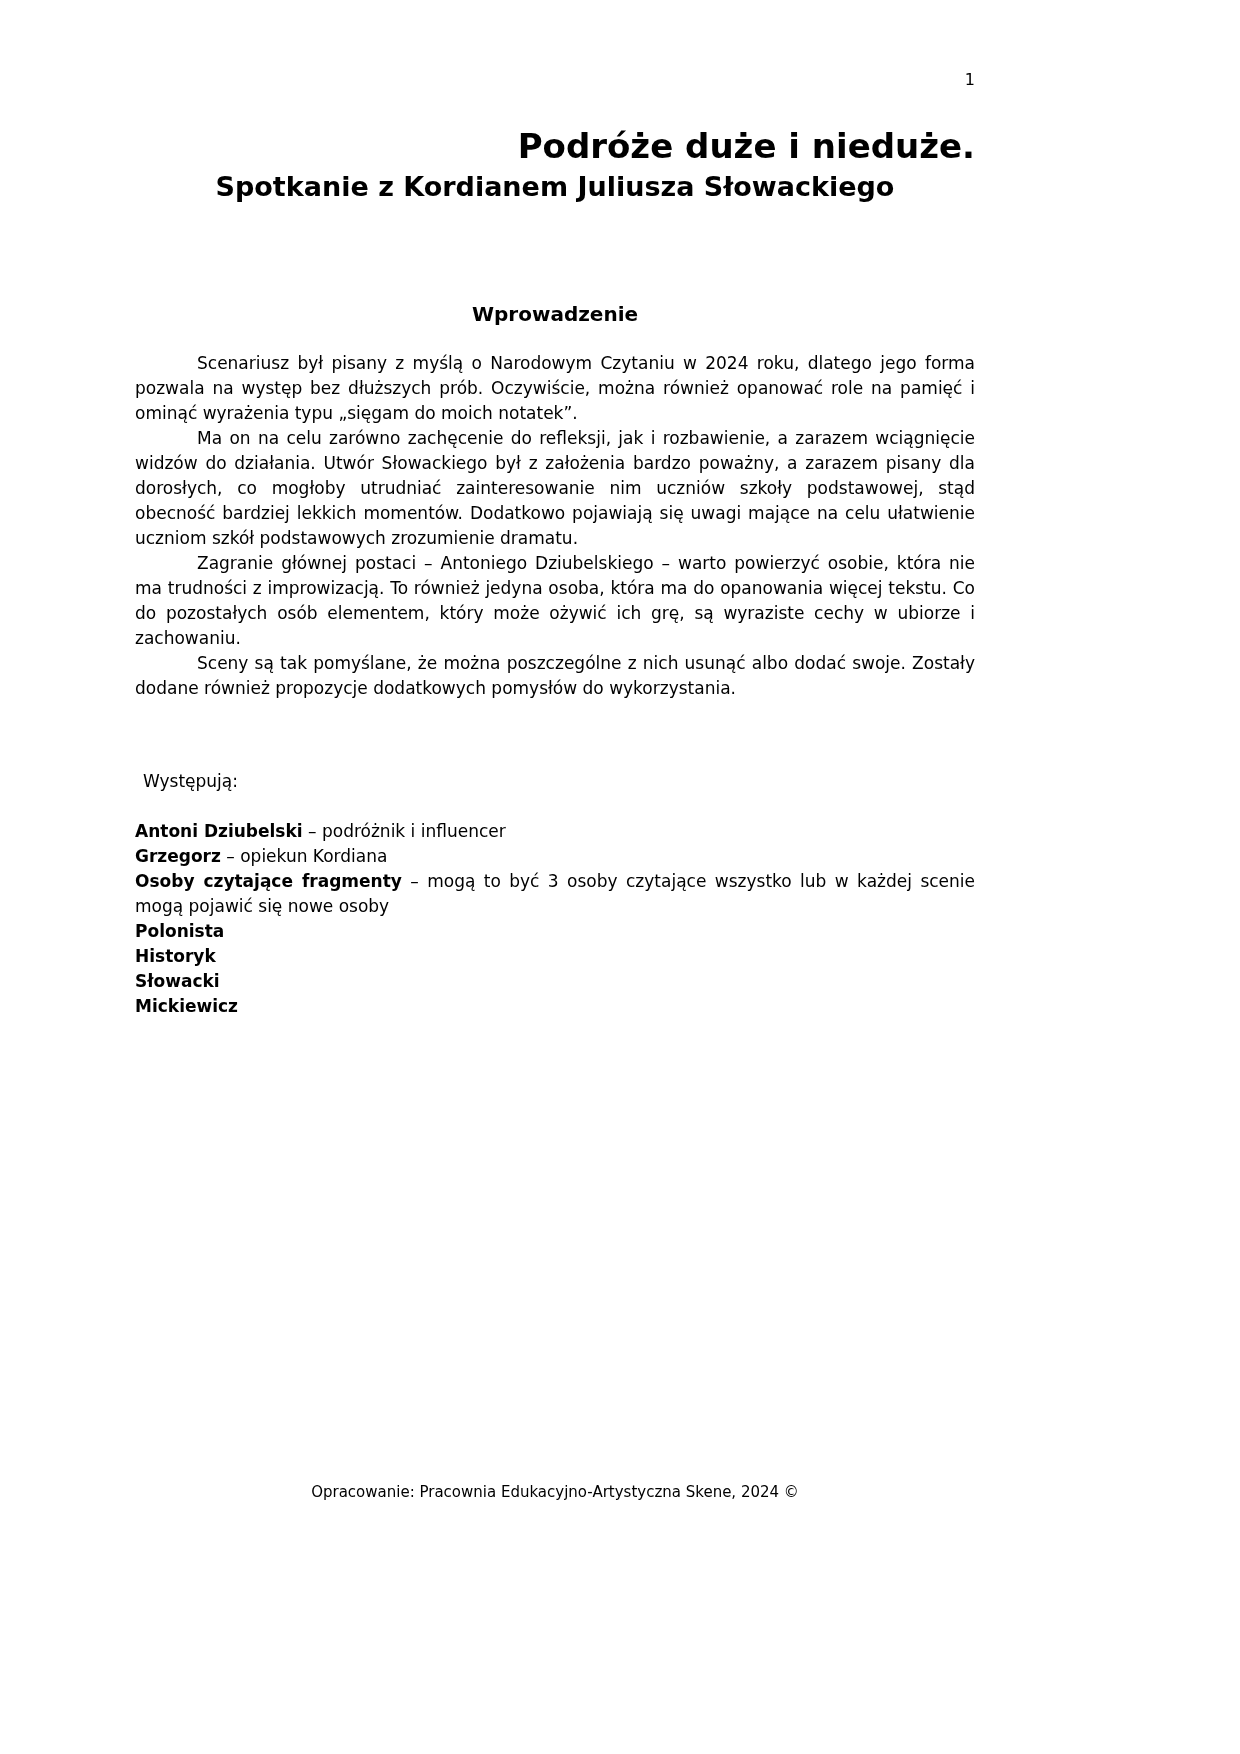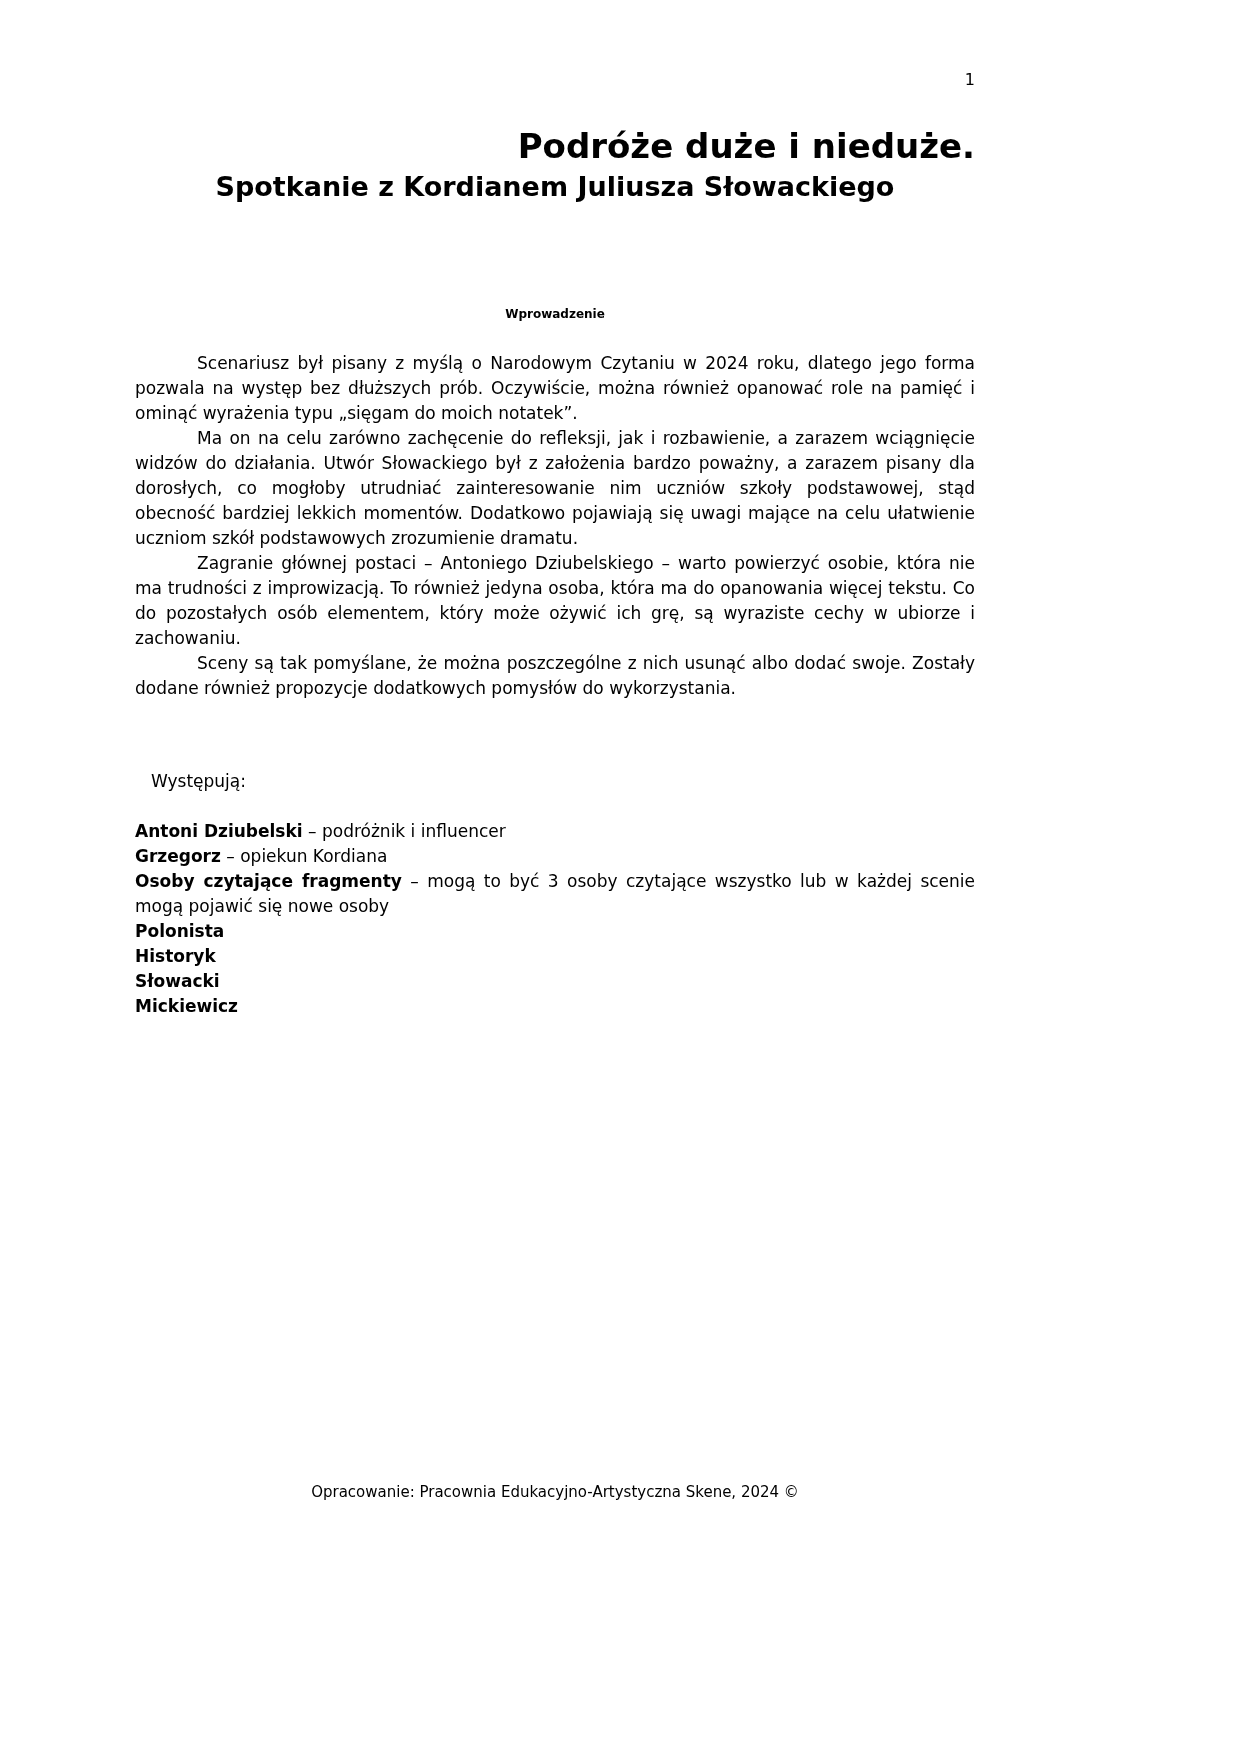--- a/index.html
+++ b/index.html
@@ -40,33 +40,33 @@
   .subtitle {
     margin: 0;
     text-align: center;
     font-size: 27px;
     font-weight: bold;
     line-height: 38px;
   }
   .section-heading {
     margin: 96px 0 24px 0;
     text-align: center;
-    font-size: 12px;
+    font-size: 20px;
     font-weight: bold;
     line-height: 25px;
   }
   .body-par {
     margin: 0;
     font-size: 17px;
     line-height: 25px;
     text-align: justify;
     text-indent: 62px;
   }
   .cast-heading {
-    margin: 68px 0 0 16px;
+    margin: 68px 0 0 8px;
     font-size: 17px;
     line-height: 25px;
     text-align: left;
   }
   .cast-list {
     margin-top: 25px;
   }
   .cast-item {
     margin: 0;
     font-size: 17px;

